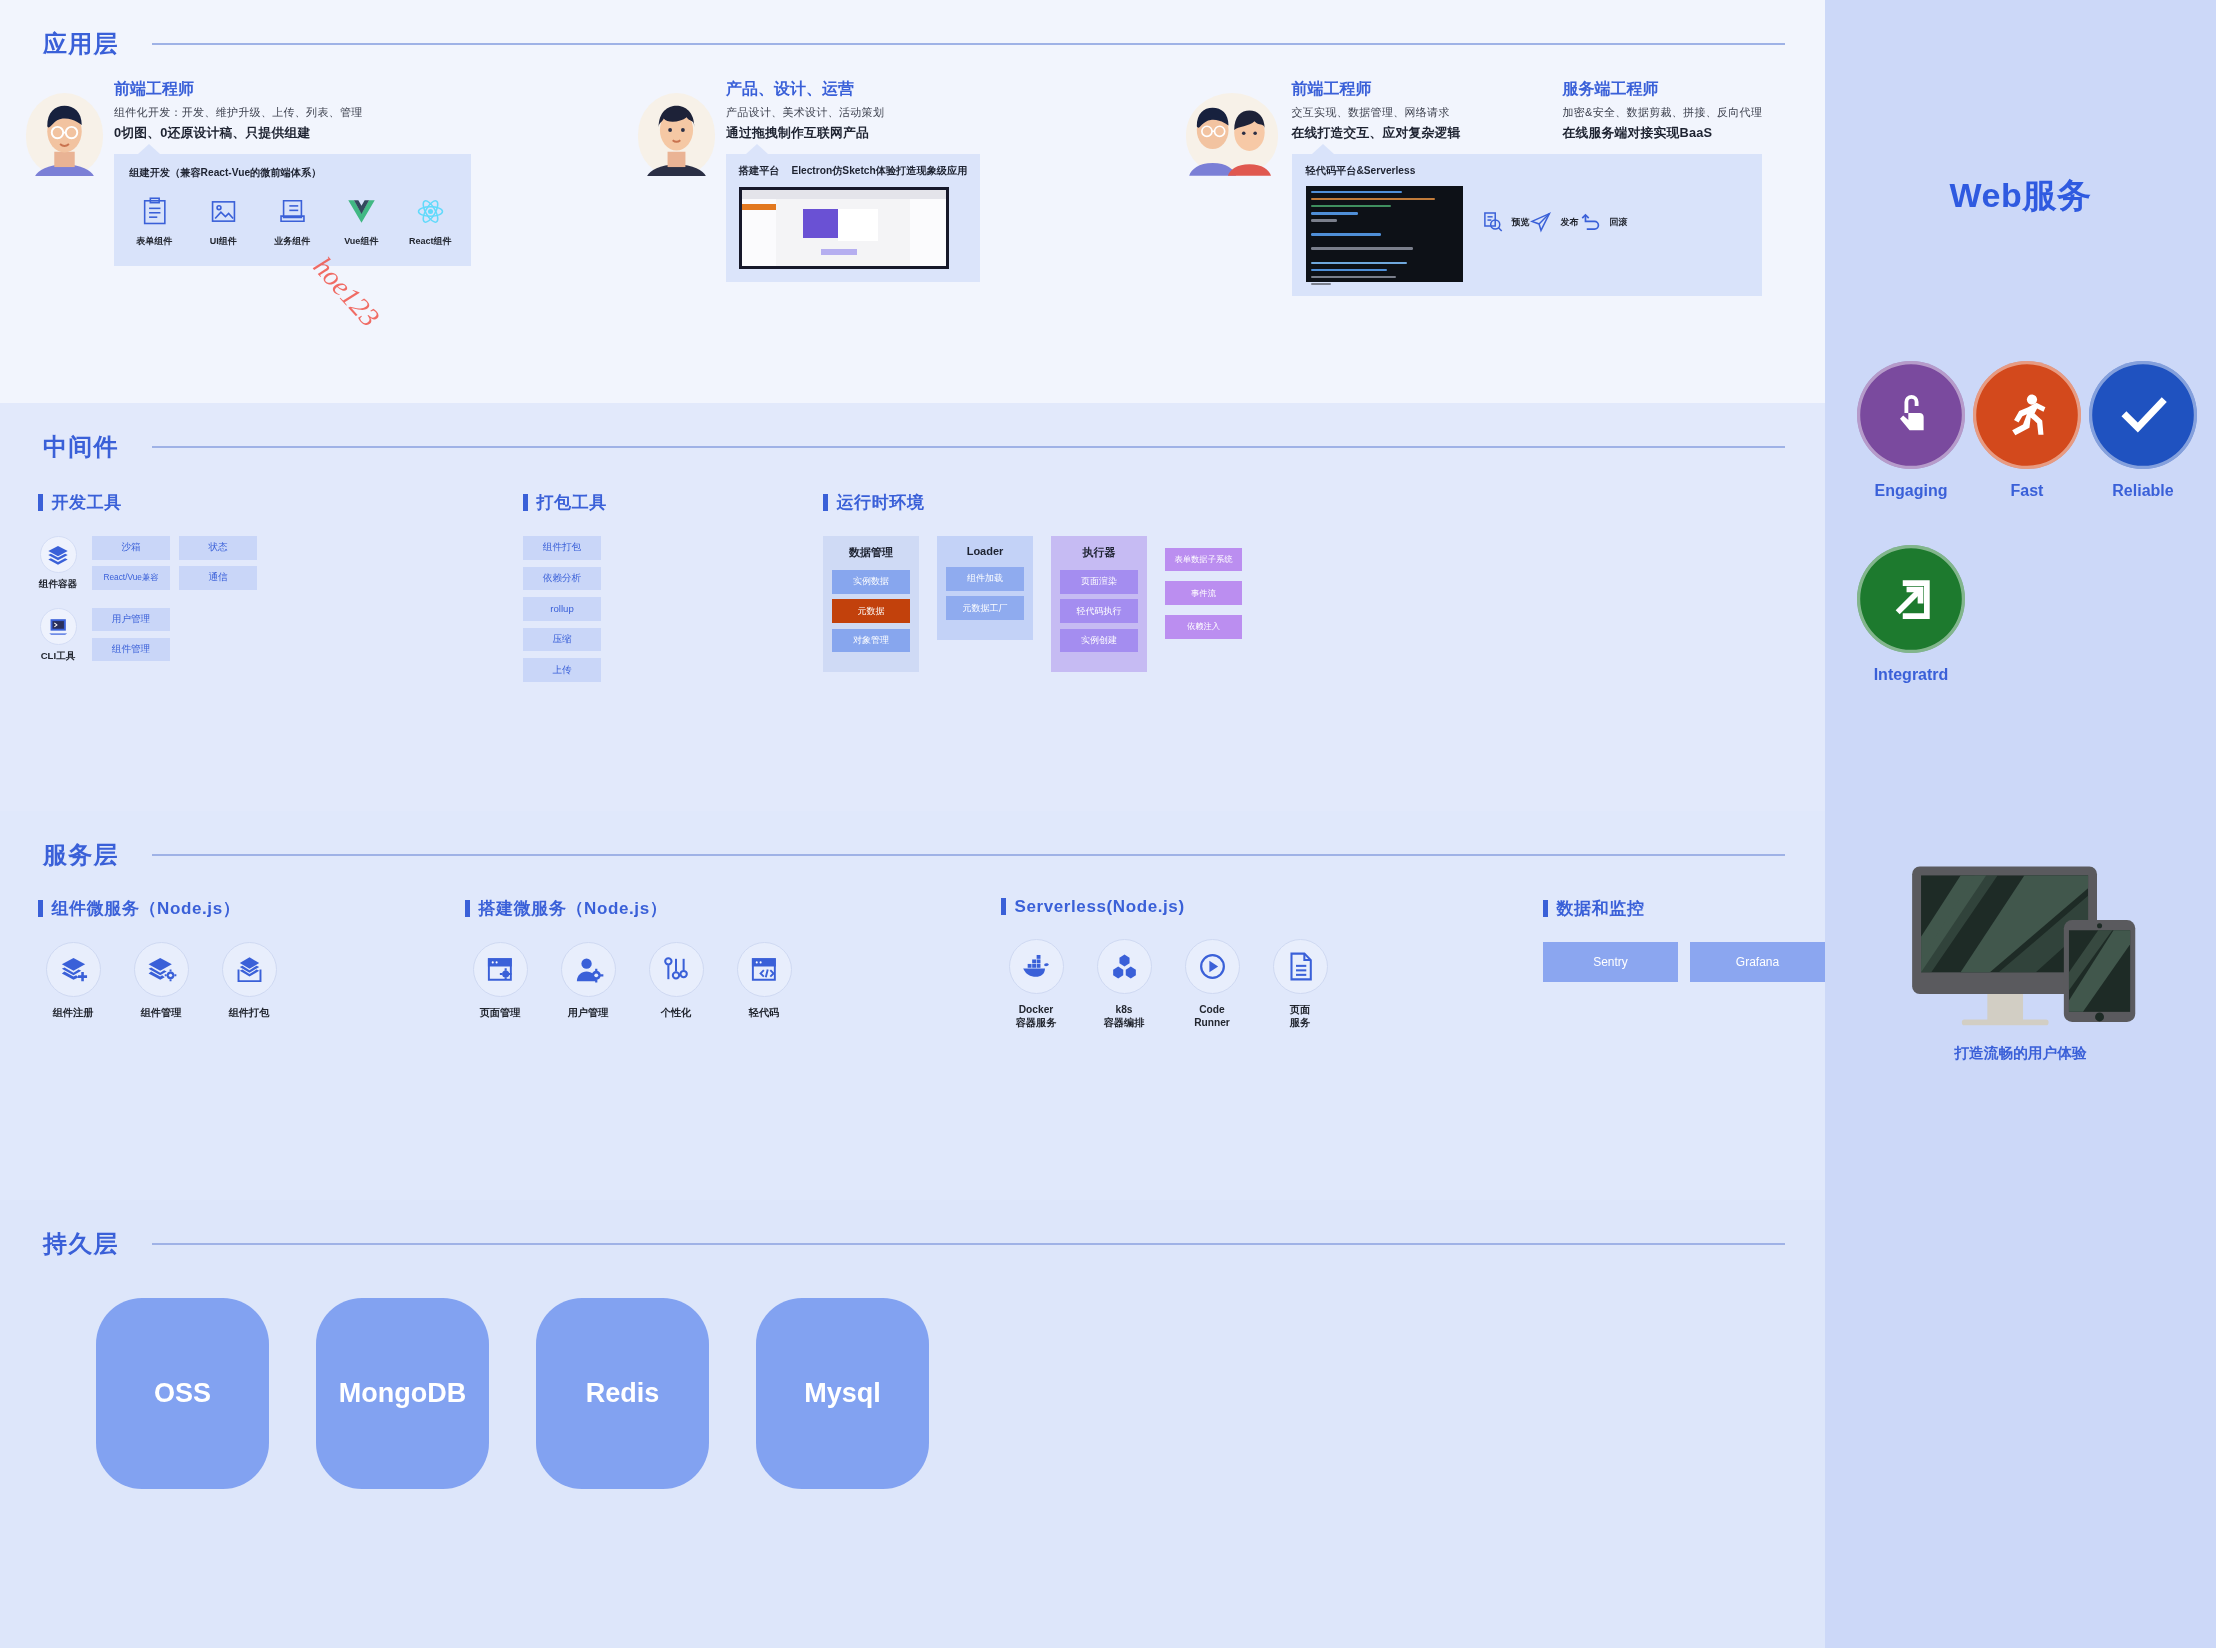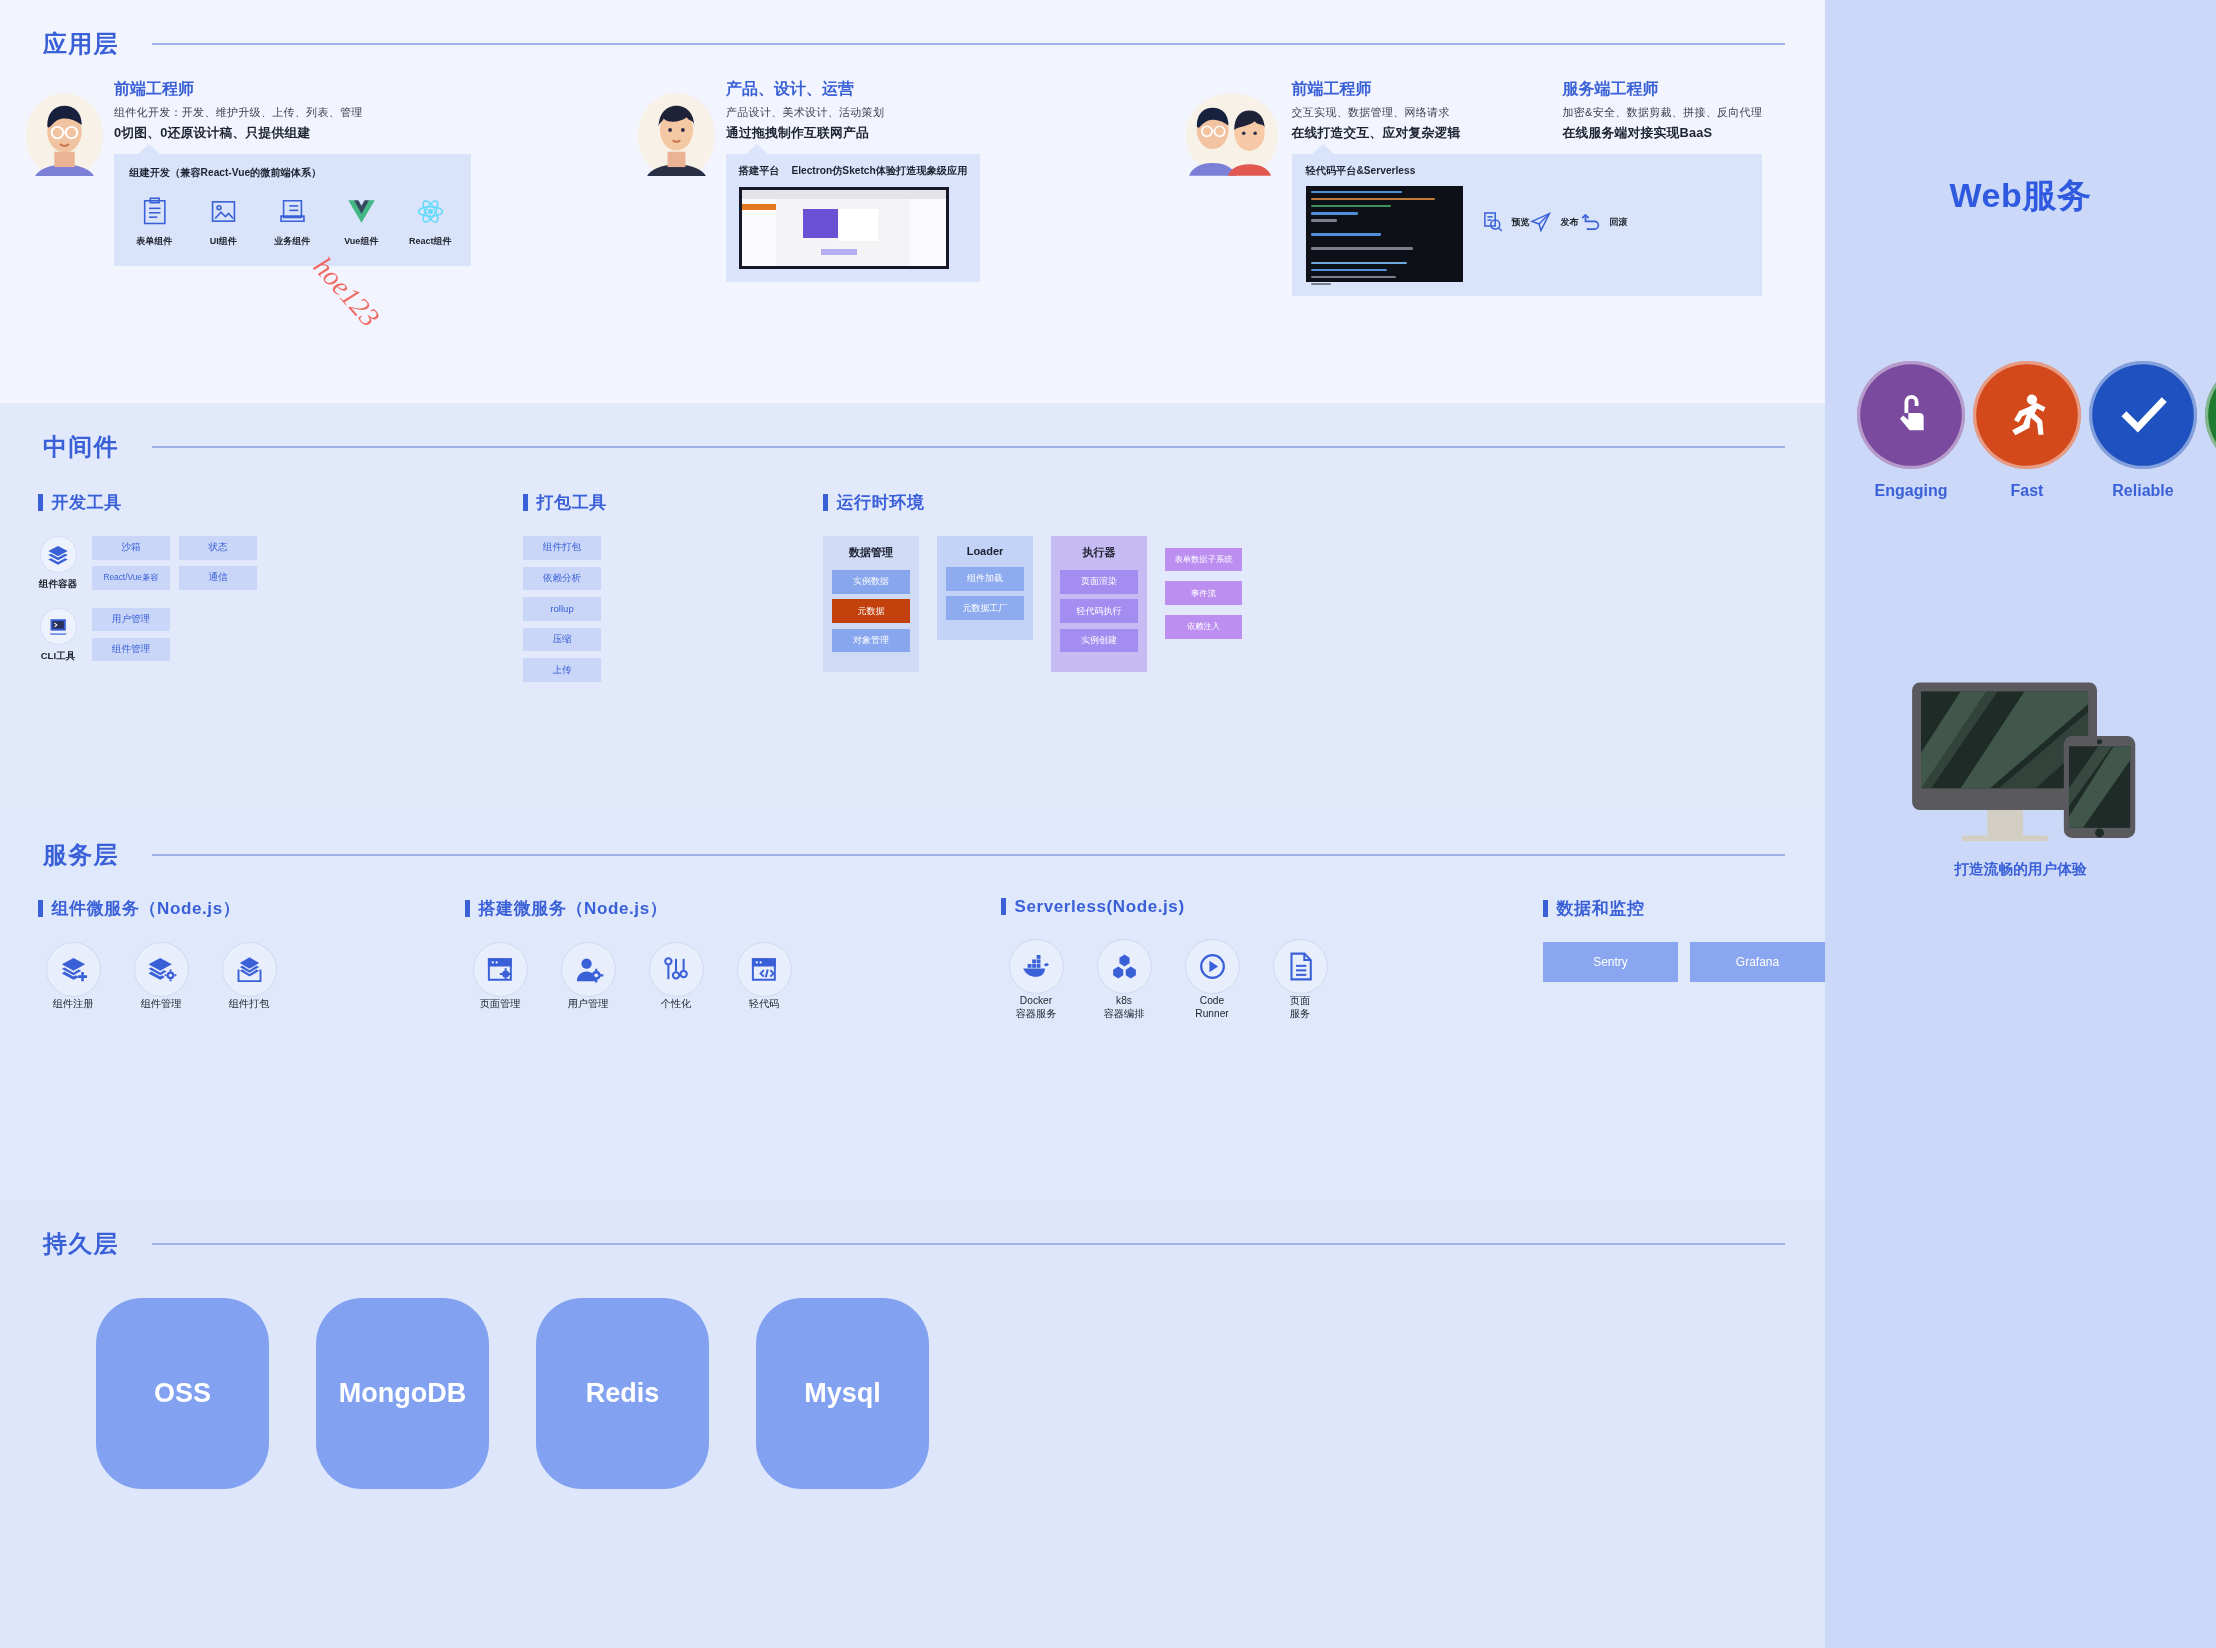--- a/index.html
+++ b/index.html
@@ -109,33 +109,33 @@
   .rt-plain{display:flex;flex-direction:column;gap:10.2px;padding-top:11.5px;}
   .rt-plain .it{width:77px;height:23.6px;display:flex;align-items:center;justify-content:center;
     color:#fff;font-size:8.3px;background:#bb8ef0;}
 
   
   .svc-grid{display:flex;padding: 25.5px 0 0 38px;}
   .svc-icons{display:flex;gap:18px;}
   .svc-item{width:70px;text-align:center;}
   .svc-item .circle{width:55px;height:55px;border-radius:50%;background:#e8eefc;border:0.6px solid #cfd9f2;
     display:flex;align-items:center;justify-content:center;margin:0 auto;}
-  .svc-item .lbl{font-size:10.2px;color:#22262f;font-weight:normal;line-height:1.3;}
+  .svc-item .lbl{font-size:10.2px;color:#22262f;font-weight:bold;margin-top:9px;line-height:1.3;}
   .mon-col{display:flex;gap:12px;align-items:center;}
   .mon-chip{width:135px;height:40px;background:#8ba6f0;color:#fff;font-size:12px;
     display:flex;align-items:center;justify-content:center;}
 
   
   .per-row{display:flex;gap:47px;padding: 38px 0 0 96px;}
   .db{width:173px;height:191px;background:#82a2f1;border-radius:46px;
     display:flex;align-items:center;justify-content:center;color:#fff;font-size:27px;font-weight:bold;}
 
   
   .web-title{color:#2f5ae0;font-size:34px;font-weight:bold;text-align:center;padding-top:173px;letter-spacing:0.6px;}
-  .feat-grid{display:grid;grid-template-columns:1fr 1fr 1fr 1fr;gap:45px 8px;padding:142px 32px 0;}
+  .feat-grid{display:grid;grid-template-columns:1fr 1fr 1fr;gap:45px 8px;padding:142px 32px 0;}
   .feat{text-align:center;}
   .feat .badge{width:108px;height:108px;border-radius:50%;display:flex;align-items:center;justify-content:center;margin:0 auto;
     box-shadow: inset 0 0 0 3.2px rgba(255,255,255,.45);}
   .feat .lbl{margin-top:12.8px;color:#3a60d8;font-size:16px;font-weight:bold;}
   .dev-ill{margin-top:176px;text-align:center;}
   .dev-wrap{position:relative;width:255px;height:166px;margin:0 auto;}
   .dev-cap{margin-top:18px;color:#3a60d8;font-size:14.7px;font-weight:bold;}
 
   .watermark{position:absolute;left:191px;top:122px;color:#f0544a;opacity:.85;
     font-size:28px;font-style:italic;transform:rotate(48deg);pointer-events:none;

